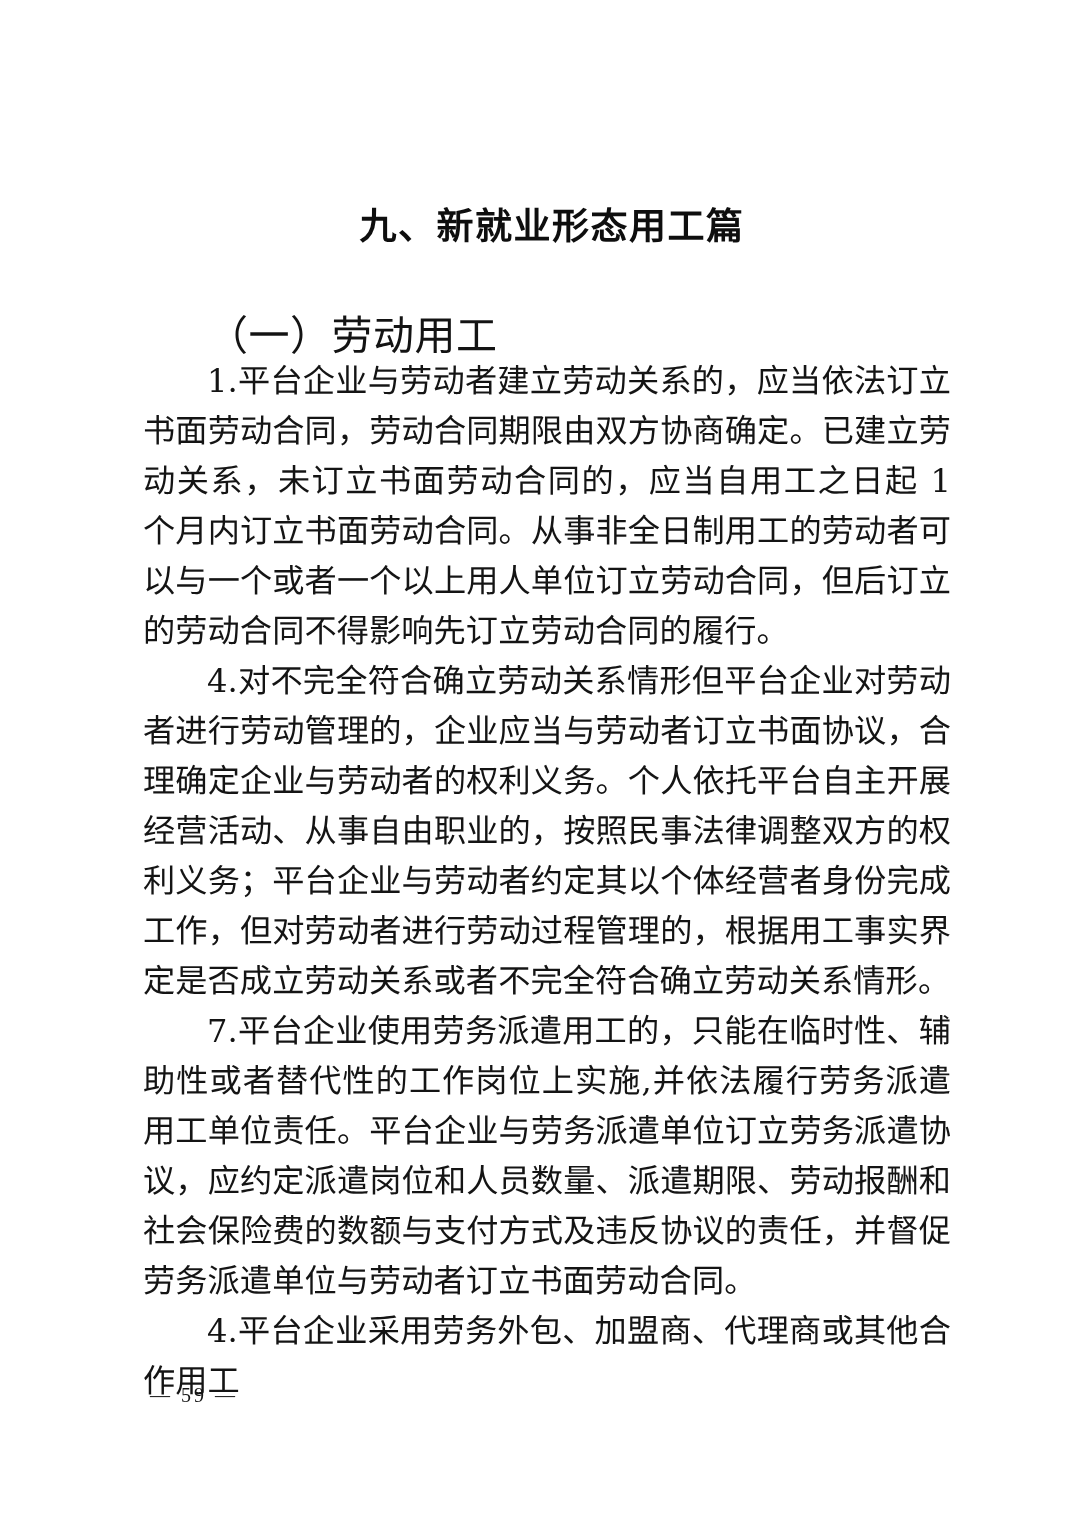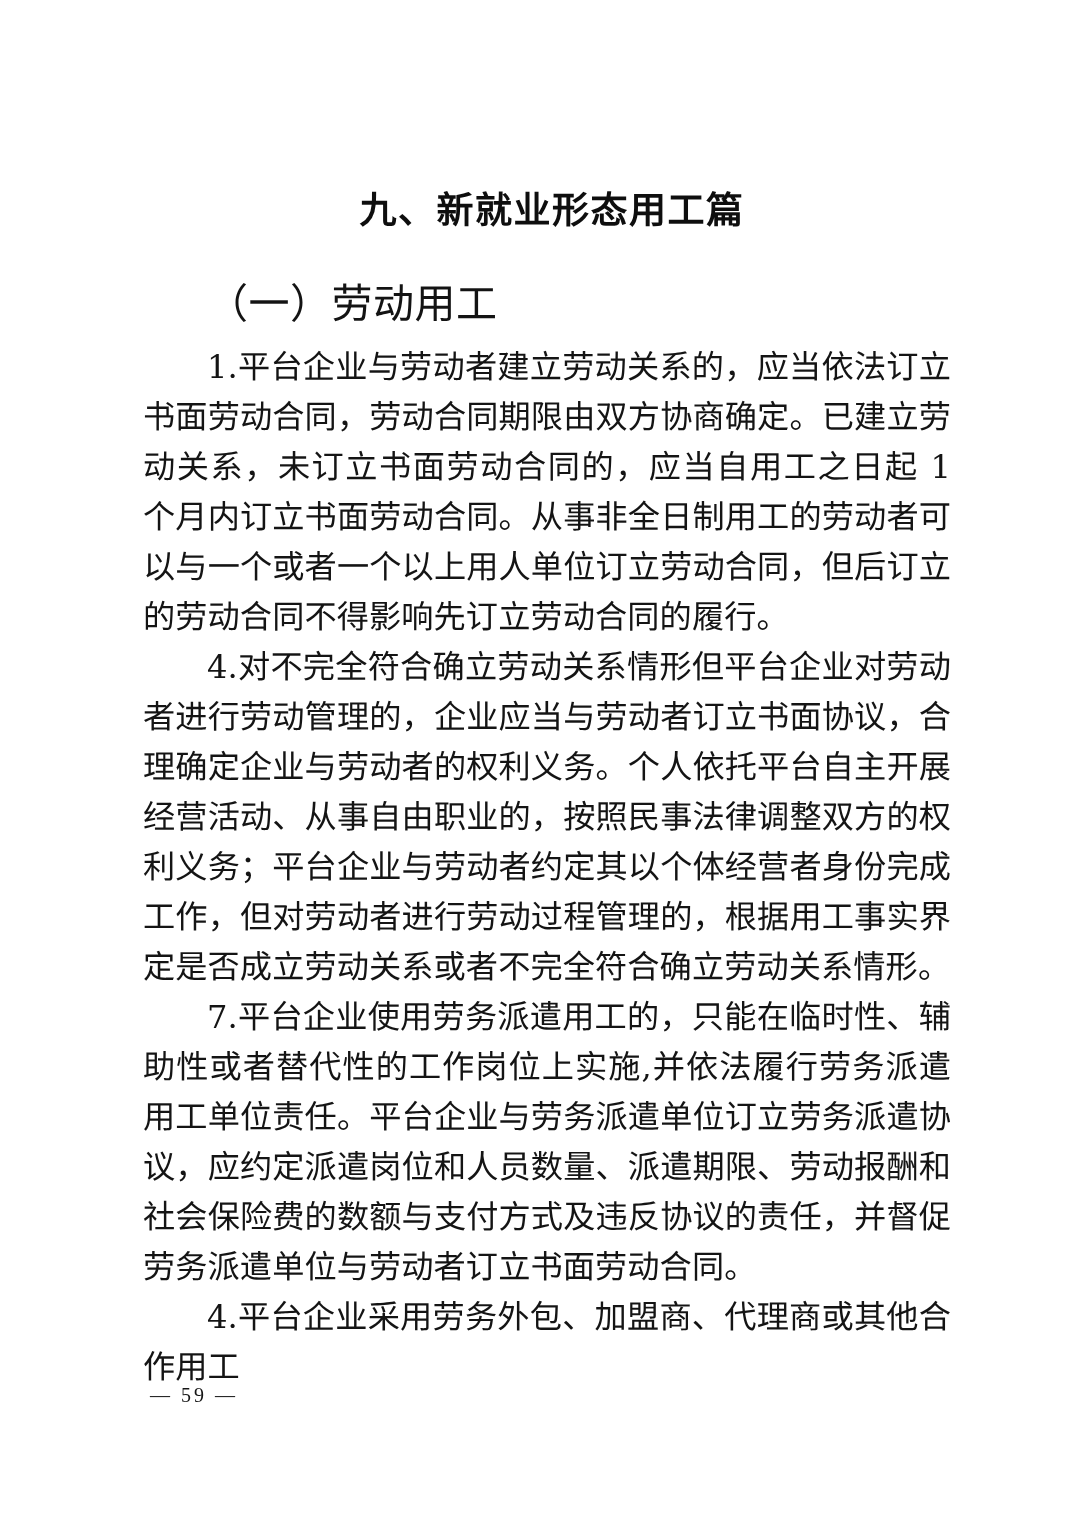--- a/index.html
+++ b/index.html
@@ -32,21 +32,21 @@
 
   
   .section-title {
     font-family: "Liberation Sans", "DejaVu Sans", sans-serif;
     font-weight: 700;
     font-size: 37px;
     line-height: 46px;
     letter-spacing: 1.5px;
     text-align: center;
     color: #0e0e0e;
-    margin: 0;
+    margin: 16px;
     padding-top: 188px;
     padding-left: 10px;
     white-space: nowrap;
   }
 
   
   .sub-heading {
     font-family: "Liberation Sans", "DejaVu Sans", sans-serif;
     font-weight: 400;
     font-size: 41px;
@@ -54,21 +54,20 @@
     letter-spacing: 0.5px;
     color: #131313;
     margin: 0;
     padding-top: 50px;
     padding-left: 64px;
     white-space: nowrap;
   }
 
   
   .body-block {
-    margin-top: 18px;
   }
 
   .para {
     font-family: "DejaVu Serif", "Liberation Serif", serif;
     font-size: 32.2px;
     line-height: 50px;
     color: #141414;
     margin: 0;
     text-align: justify;
     text-justify: inter-character;

